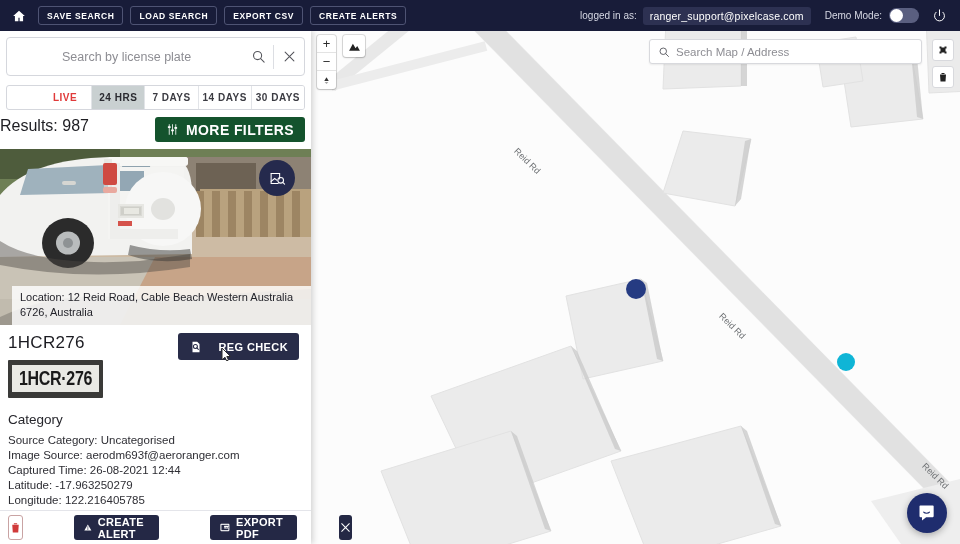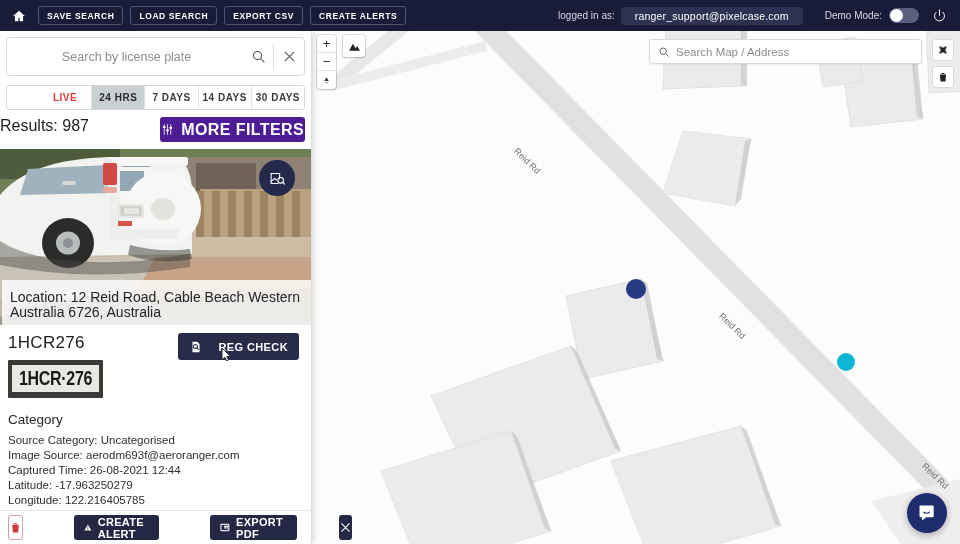--- a/index.html
+++ b/index.html
@@ -39,26 +39,26 @@
   .topbar-right {
     margin-left: auto;
     display: flex; align-items: center;
     color: #d6d8e4;
     font-size: 10px;
   }
   .logged-label { margin-right: 6px; font-size: 10px; color:#d6d8e4; }
   .user-chip {
     background: #2d3152;
     border-radius: 3px;
-    padding: 3px 14px;
+    padding: 3px 7px;
     font-size: 10.5px;
     color: #ffffff;
     letter-spacing: 0.2px;
   }
-  .demo-label { margin-left: 22px; font-size: 10px; color:#d6d8e4; }
+  .demo-label { margin-left: 14px; font-size: 10px; color:#d6d8e4; }
   .toggle {
     width: 30px; height: 15px;
     background: #5a5f80;
     border-radius: 8px;
     margin-left: 7px;
     position: relative;
   }
   .toggle::after {
     content: ""; position: absolute;
     width: 13px; height: 13px; border-radius: 50%;
@@ -118,27 +118,27 @@
   .tab.active { background: #c9d0d1; color:#2a2a30; }
 
   .results-row {
     display: flex; align-items: flex-start;
     padding: 7px 6px 7px 0;
     height: 39px;
   }
   .results-text { font-size: 16px; color: #1d1d22; }
   .more-filters {
     margin-left: auto;
-    background: #4c1d95;
+    background: #14532d;
     color: #fff;
     height: 25px;
     border-radius: 3px;
     display: flex; align-items: center;
-    padding: 0 1px;
-    font-size: 16px;
+    padding: 0 11px;
+    font-size: 14px;
     font-weight: bold;
     letter-spacing: 0.4px;
   }
   .mf-icon { margin-right: 7px; display:flex; }
   .mf-icon svg { width: 13px; height: 13px; stroke: #fff; stroke-width: 1.5; }
 
   
   .photo {
     position: relative;
     width: 311px; height: 176px;
@@ -148,27 +148,27 @@
   .photo-bg { position: absolute; inset: 0; }
   .img-search-btn {
     position: absolute; top: 11px; right: 16px;
     width: 36px; height: 36px; border-radius: 50%;
     background: #252a4d;
     display: flex; align-items: center; justify-content: center;
     z-index: 3;
   }
   .img-search-btn svg { width: 17px; height: 17px; stroke: #fff; fill: none; stroke-width: 1.5; }
   .location-bar {
-    position: absolute; left: 2px; bottom: 0;
+    position: absolute; left: 12px; bottom: 0;
     width: 100%;
     background: rgba(255,255,255,0.82);
     color: #23232a;
-    font-size: 14px;
+    font-size: 11px;
     line-height: 15px;
-    padding: 10px 8px 5px 8px;
+    padding: 4px 8px 5px 8px;
     z-index: 2;
   }
 
   
   .plate-block { padding: 8px 8px 0 8px; position: relative; }
   .plate-text { font-size: 17px; color: #1b1b21; letter-spacing: 0.3px; }
   .plate-img {
     margin-top: 7px;
     width: 95px; height: 38px;
     border-radius: 1px;

